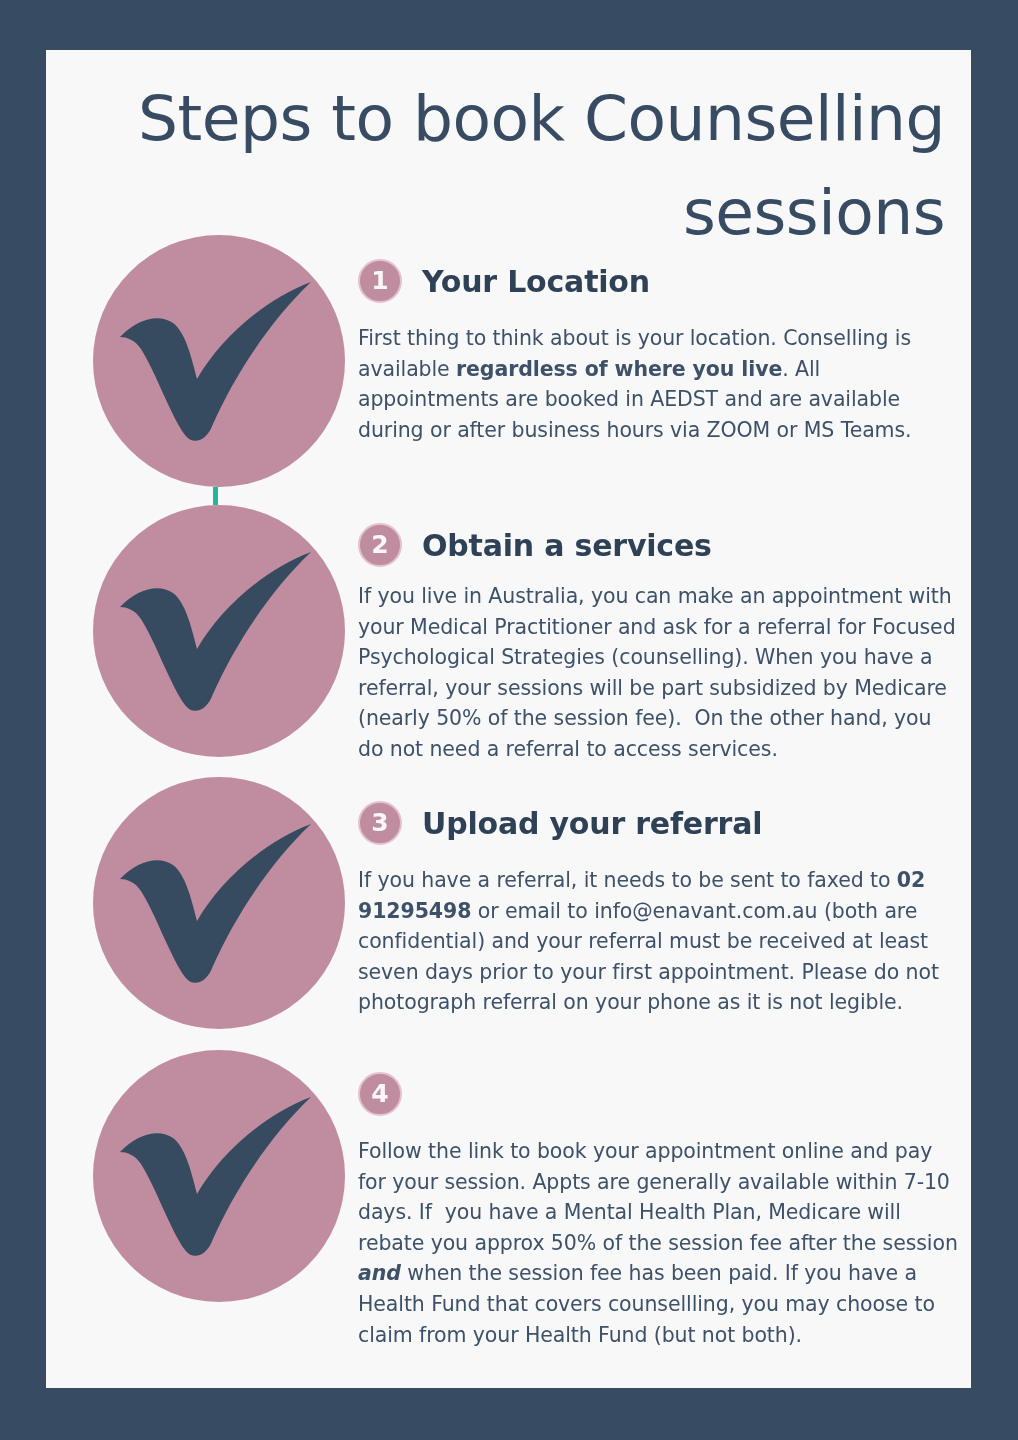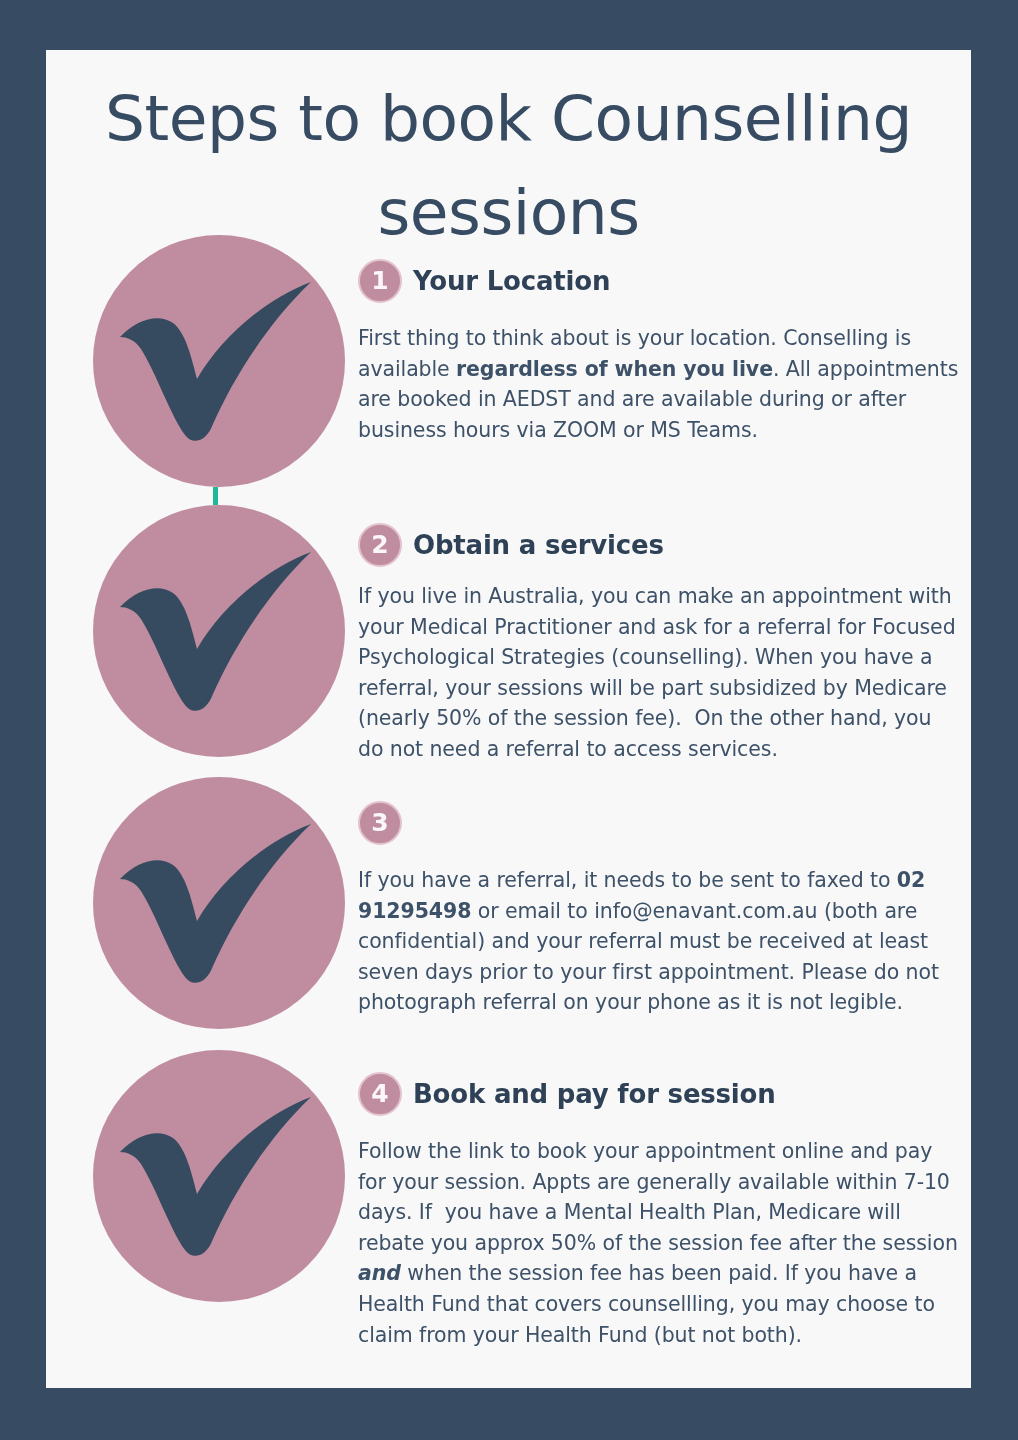--- a/index.html
+++ b/index.html
@@ -33,21 +33,21 @@
   }
 
   
   #title {
     position: absolute;
     left: 0;
     top: 0;
     width: 925px;
     padding: 0 26px;
     box-sizing: border-box;
-    text-align: center;
+    text-align: right;
     color: #374C63;
     font-family: "DejaVu Sans", sans-serif;
     font-weight: 400;
     font-size: 63px;
     line-height: 94px;
     letter-spacing: -0.5px;
   }
 
   
   .step {
@@ -106,25 +106,25 @@
     color: #FBF6F7;
     font-family: "DejaVu Sans", sans-serif;
     font-weight: 700;
     font-size: 25px;
     line-height: 40px;
     text-align: center;
     box-shadow: inset 0 0 0 2px #C08DA0;
   }
 
   .step-title {
-    margin-left: 11px;
+    margin-left: 20px;
     color: #2E4156;
     font-family: "DejaVu Sans", sans-serif;
     font-weight: 700;
-    font-size: 26px;
+    font-size: 30px;
     letter-spacing: -0.2px;
     white-space: nowrap;
   }
 
   .step-text {
     margin-top: 20px;
     color: #3D5168;
     font-family: "DejaVu Sans", sans-serif;
     font-weight: 400;
     font-size: 20.5px;
@@ -157,21 +157,21 @@
         <div class="tick-circle"></div>
         <svg class="tick-svg" viewBox="0 0 210 170">
           <path d="M5 58 C22 40 44 34 58 44 C70 53 76 76 82 100 C104 62 146 22 196 3 C152 45 118 100 98 145 C92 162 78 167 70 156 C56 137 40 92 26 70 C20 61 12 58 5 58 Z" fill="#364B60"></path>
         </svg>
       </div>
       <div class="step-body" style="top:24px;">
         <div class="step-head">
           <div class="badge">1</div>
           <div class="step-title">Your Location</div>
         </div>
-        <div class="step-text">First thing to think about is your location. Conselling is available <b>regardless of when you live</b>. All appointments are booked in AEDST and are available during or after business hours via ZOOM or MS Teams.</div>
+        <div class="step-text">First thing to think about is your location. Conselling is available <b>regardless of where you live</b>. All appointments are booked in AEDST and are available during or after business hours via ZOOM or MS Teams.</div>
       </div>
     </div>
     <div id="teal-tick"></div>
 
     <div class="step" style="top:455px;">
       <div class="tick-wrap">
         <div class="tick-circle"></div>
         <svg class="tick-svg" viewBox="0 0 210 170">
           <path d="M5 58 C22 40 44 34 58 44 C70 53 76 76 82 100 C104 62 146 22 196 3 C152 45 118 100 98 145 C92 162 78 167 70 156 C56 137 40 92 26 70 C20 61 12 58 5 58 Z" fill="#364B60"></path>
         </svg>
@@ -188,35 +188,35 @@
     <div class="step" style="top:727px;">
       <div class="tick-wrap">
         <div class="tick-circle"></div>
         <svg class="tick-svg" viewBox="0 0 210 170">
           <path d="M5 58 C22 40 44 34 58 44 C70 53 76 76 82 100 C104 62 146 22 196 3 C152 45 118 100 98 145 C92 162 78 167 70 156 C56 137 40 92 26 70 C20 61 12 58 5 58 Z" fill="#364B60"></path>
         </svg>
       </div>
       <div class="step-body" style="top:24px;">
         <div class="step-head">
           <div class="badge">3</div>
+          <div class="step-title">Upload your referral</div>
         </div>
         <div class="step-text">If you have a referral, it needs to be sent to faxed to <b>02 91295498</b> or email to info@enavant.com.au (both are confidential) and your referral must be received at least seven days prior to your first appointment. Please do not photograph referral on your phone as it is not legible.</div>
       </div>
     </div>
 
     <div class="step" style="top:1000px;">
       <div class="tick-wrap">
         <div class="tick-circle"></div>
         <svg class="tick-svg" viewBox="0 0 210 170">
           <path d="M5 58 C22 40 44 34 58 44 C70 53 76 76 82 100 C104 62 146 22 196 3 C152 45 118 100 98 145 C92 162 78 167 70 156 C56 137 40 92 26 70 C20 61 12 58 5 58 Z" fill="#364B60"></path>
         </svg>
       </div>
       <div class="step-body" style="top:22px;">
         <div class="step-head">
           <div class="badge">4</div>
-          <div class="step-title">Book and pay for session</div>
         </div>
         <div class="step-text">Follow the link to book your appointment online and pay for your session. Appts are generally available within 7-10 days. If&nbsp; you have a Mental Health Plan, Medicare will rebate you approx 50% of the session fee after the session <i>and</i> when the session fee has been paid. If you have a Health Fund that covers counsellling, you may choose to claim from your Health Fund (but not both).</div>
       </div>
     </div>
 
   </div>
 </div>
 
 </body></html>

